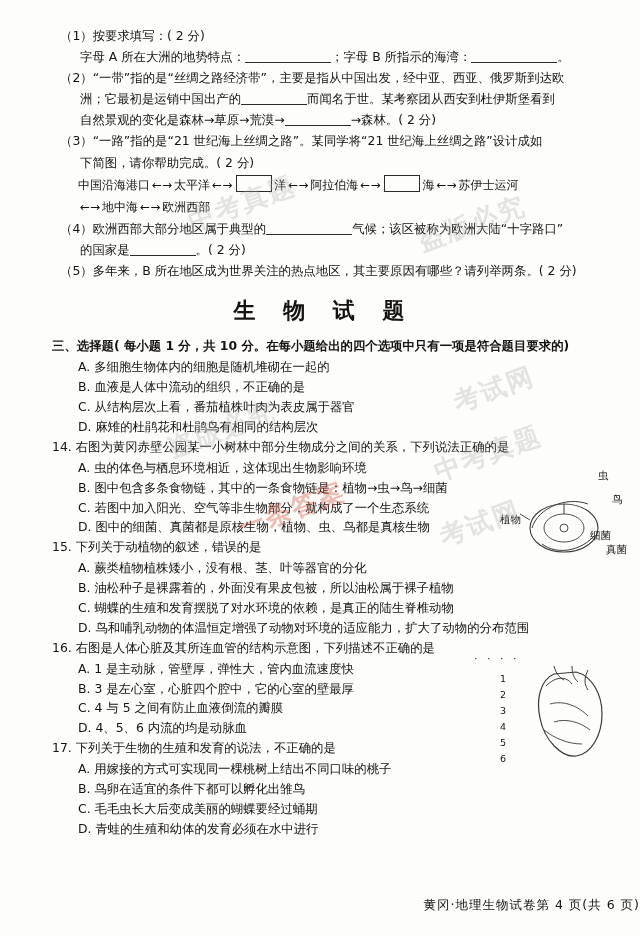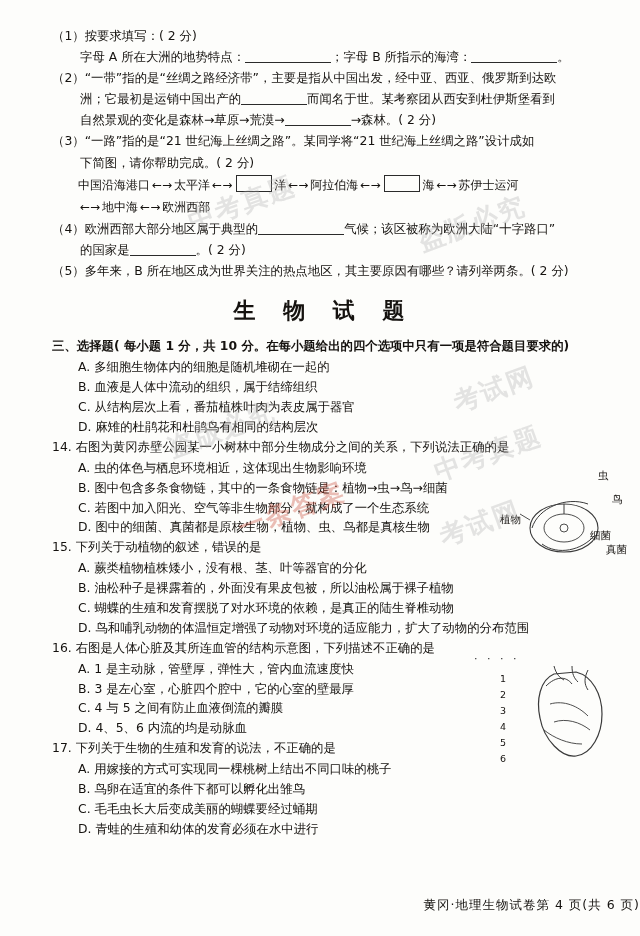--- a/index.html
+++ b/index.html
@@ -10,21 +10,21 @@
     color:#15120f;
     position:relative;
     overflow:hidden;
   }
   .page{
     position:absolute;inset:0;
     padding:26px 44px 10px 52px;
     box-sizing:border-box;
   }
   .q{font-size:12.4px;line-height:1.62;margin:0 0 1px 0;}
-  .ind1{padding-left:0;}
+  .ind1{padding-left:0;margin-left:8px;}
   .ind2{padding-left:28px;}
   .blank{display:inline-block;border-bottom:1px solid #2b2b2b;min-width:54px;height:0.95em;vertical-align:-2px;}
   .blank.m{min-width:66px;}
   .blank.l{min-width:86px;}
   .title-bio{
     text-align:center;
     font-size:22px;
     font-weight:bold;
     letter-spacing:10px;
     margin:14px 0 10px 0;
@@ -102,21 +102,21 @@
 
   <div class="q ind1">
     <span>（5）</span><span>多年来，B 所在地区成为世界关注的热点地区，其主要原因有哪些？请列举两条。( 2 分)</span>
   </div>
 
   <div class="title-bio">生 物 试 题</div>
 
   <div class="sec">三、选择题( 每小题 1 分，共 10 分。在每小题给出的四个选项中只有一项是符合题目要求的)</div>
 
   <div class="opt">A. 多细胞生物体内的细胞是随机堆砌在一起的</div>
-  <div class="opt">B. 血液是人体中流动的组织，属于结缔组织</div>
+  <div class="opt">B. 血液是人体中流动的组织，不正确的是</div>
   <div class="opt">C. 从结构层次上看，番茄植株叶肉为表皮属于器官</div>
   <div class="opt">D. 麻雉的杜鹃花和杜鹃鸟有相同的结构层次</div>
 
   <div class="q">14. 右图为黄冈赤壁公园某一小树林中部分生物成分之间的关系，下列说法正确的是</div>
   <div class="opt">A. 虫的体色与栖息环境相近，这体现出生物影响环境</div>
   <div class="opt">B. 图中包含多条食物链，其中的一条食物链是：植物→虫→鸟→细菌</div>
   <div class="opt">C. 若图中加入阳光、空气等非生物部分，就构成了一个生态系统</div>
   <div class="opt">D. 图中的细菌、真菌都是原核生物，植物、虫、鸟都是真核生物</div>
 
   <div class="q">15. 下列关于动植物的叙述，错误的是</div>

